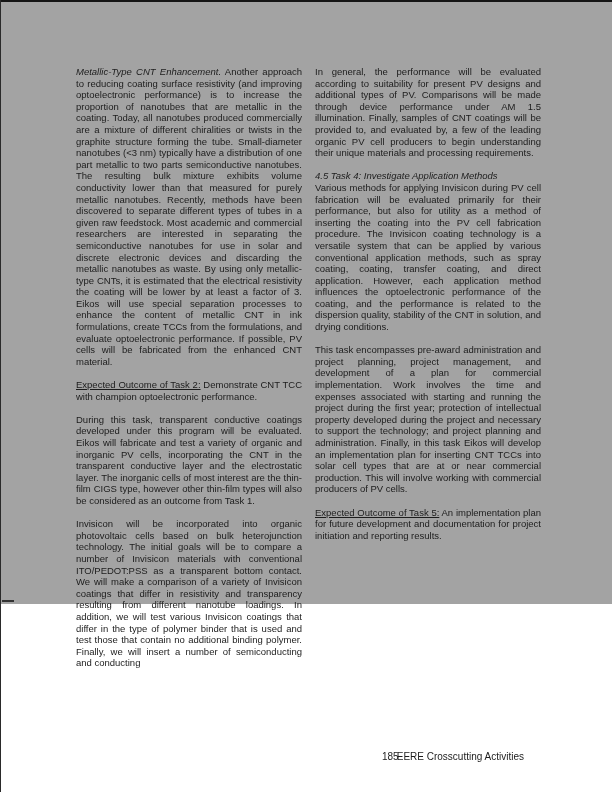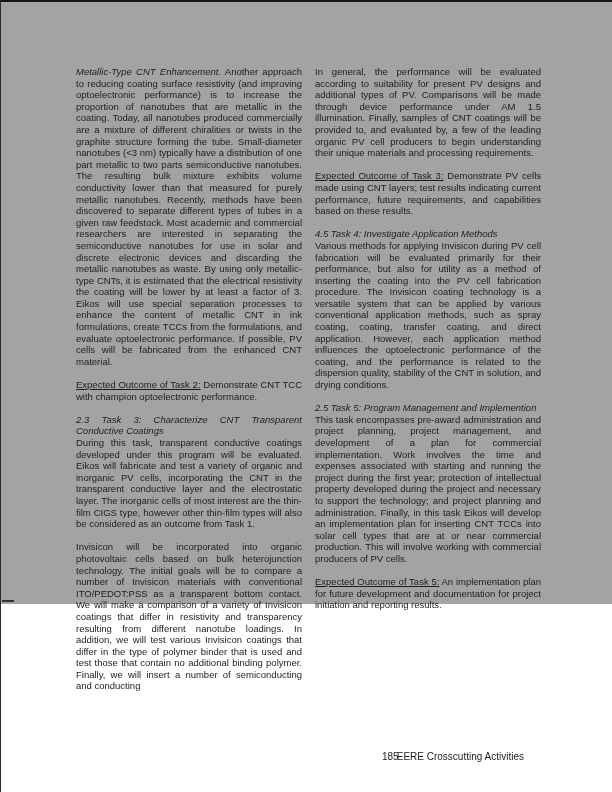--- a/index.html
+++ b/index.html
@@ -88,37 +88,34 @@
   <div class="scan-edge-left"></div>
   <div class="scan-mark-bottom-left"></div>
 
   <div class="content">
 
     <div class="col">
       <p><span class="run-italic">Metallic-Type CNT Enhancement.</span><span> Another approach to reducing coating surface resistivity (and improving optoelectronic performance) is to increase the proportion of nanotubes that are metallic in the coating. Today, all nanotubes produced commercially are a mixture of different chiralities or twists in the graphite structure forming the tube. Small-diameter nanotubes (&lt;3 nm) typically have a distribution of one part metallic to two parts semiconductive nanotubes. The resulting bulk mixture exhibits volume conductivity lower than that measured for purely metallic nanotubes. Recently, methods have been discovered to separate different types of tubes in a given raw feedstock. Most academic and commercial researchers are interested in separating the semiconductive nanotubes for use in solar and discrete electronic devices and discarding the metallic nanotubes as waste. By using only metallic-type CNTs, it is estimated that the electrical resistivity the coating will be lower by at least a factor of 3. Eikos will use special separation processes to enhance the content of metallic CNT in ink formulations, create TCCs from the formulations, and evaluate optoelectronic performance. If possible, PV cells will be fabricated from the enhanced CNT material.</span></p>
 
       <p><span class="run-underline">Expected Outcome of Task 2:</span><span> Demonstrate CNT TCC with champion optoelectronic performance.</span></p>
 
-      <p class="heading">2.3 Task 3: Characterize CNT Transparent Conductive Coatings</p>
       <p>During this task, transparent conductive coatings developed under this program will be evaluated. Eikos will fabricate and test a variety of organic and inorganic PV cells, incorporating the CNT in the transparent conductive layer and the electrostatic layer. The inorganic cells of most interest are the thin-film CIGS type, however other thin-film types will also be considered as an outcome from Task 1.</p>
 
       <p>Invisicon will be incorporated into organic photovoltaic cells based on bulk heterojunction technology. The initial goals will be to compare a number of Invisicon materials with conventional ITO/PEDOT:PSS as a transparent bottom contact. We will make a comparison of a variety of Invisicon coatings that differ in resistivity and transparency resulting from different nanotube loadings. In addition, we will test various Invisicon coatings that differ in the type of polymer binder that is used and test those that contain no additional binding polymer. Finally, we will insert a number of semiconducting and conducting</p>
     </div>
 
     <div class="col">
 
       <p>In general, the performance will be evaluated according to suitability for present PV designs and additional types of PV. Comparisons will be made through device performance under AM 1.5 illumination. Finally, samples of CNT coatings will be provided to, and evaluated by, a few of the leading organic PV cell producers to begin understanding their unique materials and processing requirements.</p>
 
-      <p><span class="run-underline">Expected Outcome of Task 3:</span><span> Demonstrate PV cells made using CNT layers; test results indicating current performance, future requirements, and capabilities based on these results.</span></p>
 
       <p class="heading">4.5 Task 4: Investigate Application Methods</p>
       <p>Various methods for applying Invisicon during PV cell fabrication will be evaluated primarily for their performance, but also for utility as a method of inserting the coating into the PV cell fabrication procedure. The Invisicon coating technology is a versatile system that can be applied by various conventional application methods, such as spray coating, coating, transfer coating, and direct application. However, each application method influences the optoelectronic performance of the coating, and the performance is related to the dispersion quality, stability of the CNT in solution, and drying conditions.</p>
 
 
-      <p class="heading">2.5 Task 5: Program Management and Implemention</p>
       <p>This task encompasses pre-award administration and project planning, project management, and development of a plan for commercial implementation. Work involves the time and expenses associated with starting and running the project during the first year; protection of intellectual property developed during the project and necessary to support the technology; and project planning and administration. Finally, in this task Eikos will develop an implementation plan for inserting CNT TCCs into solar cell types that are at or near commercial production. This will involve working with commercial producers of PV cells.</p>
 
       <p><span class="run-underline">Expected Outcome of Task 5:</span><span> An implementation plan for future development and documentation for project initiation and reporting results.</span></p>
     </div>
 
   </div>
 
   <div class="footer">
     <span class="pagenum">185</span>
     <span class="ftitle">EERE Crosscutting Activities</span>

